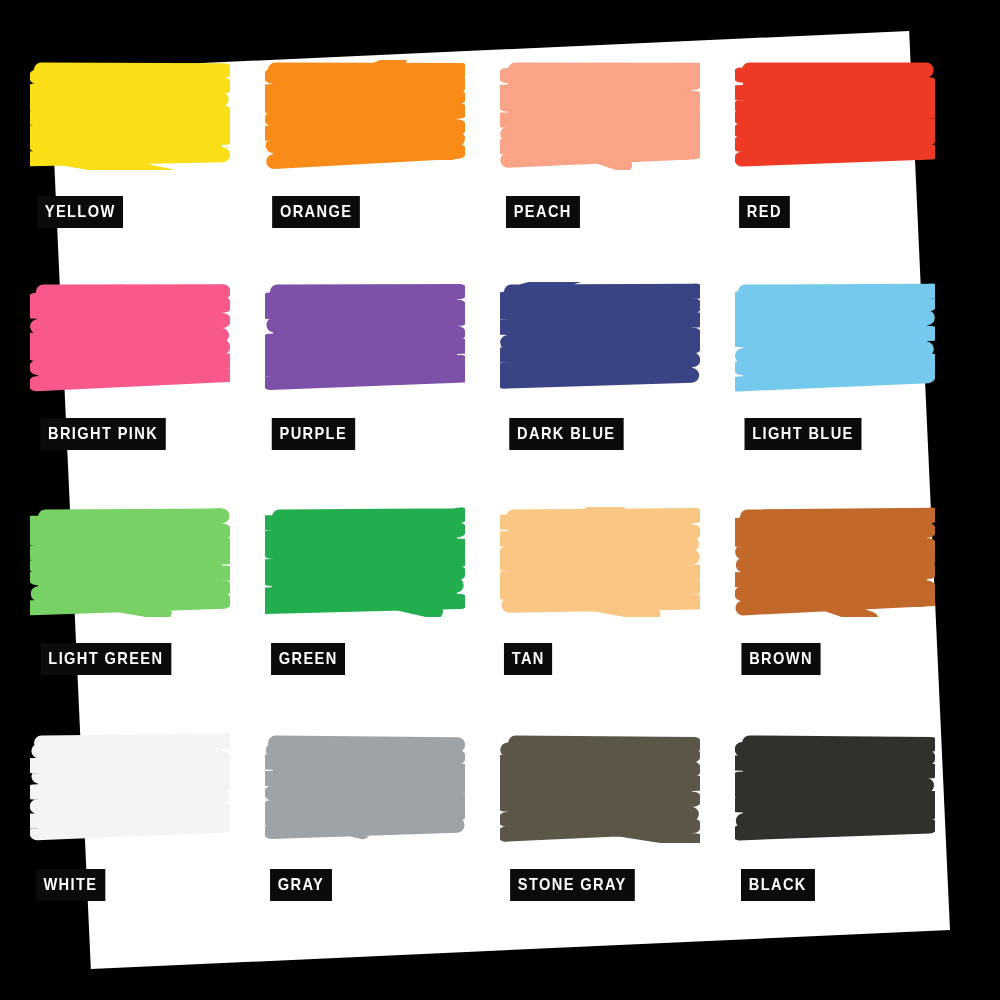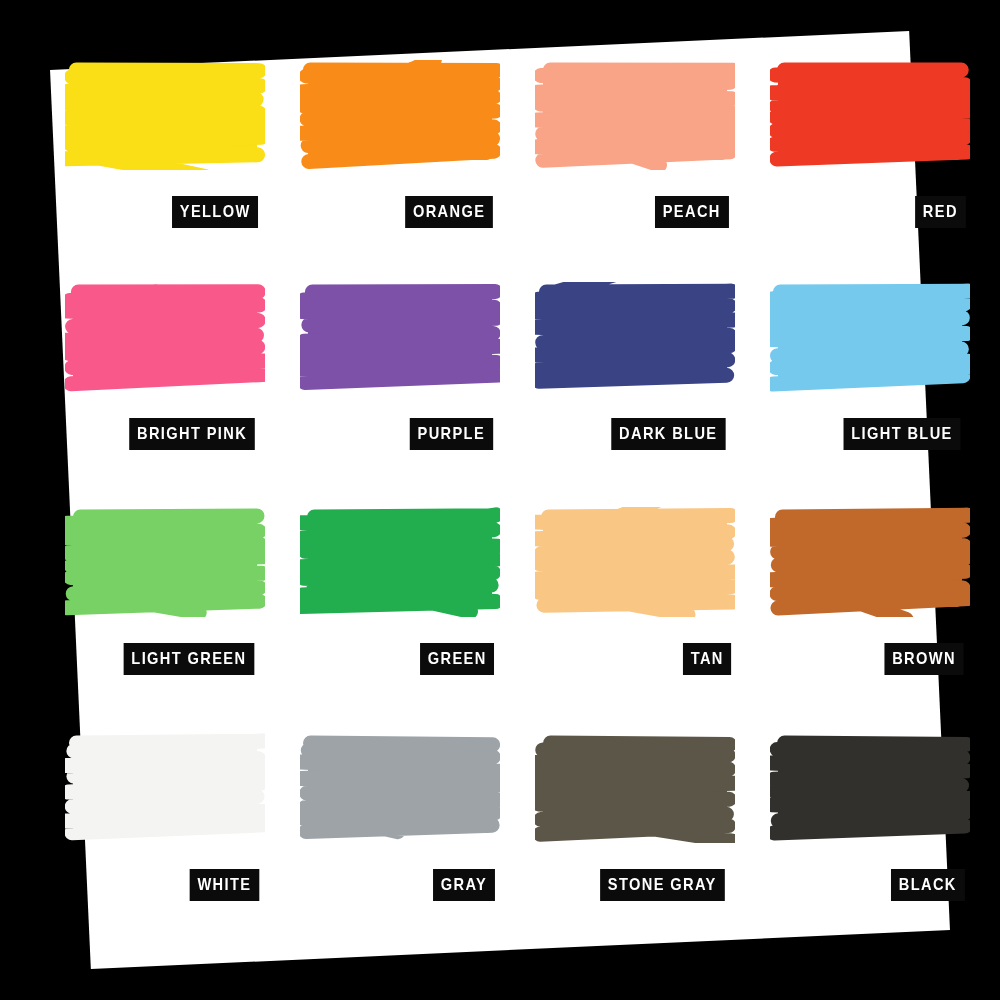--- a/index.html
+++ b/index.html
@@ -43,21 +43,21 @@
     padding: 40px 30px 50px 30px;
     box-sizing: border-box;
     column-gap: 0px;
     row-gap: 0px;
   }
 
   .cell {
     position: relative;
     display: flex;
     flex-direction: column;
-    align-items: flex-end;
+    align-items: flex-start;
   }
 
   .swatch-wrap {
     position: relative;
     width: 200px;
     height: 110px;
     margin-top: 8px;
   }
 
   .swatch {

